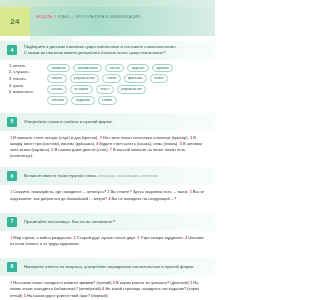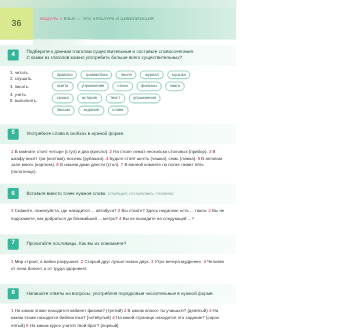--- a/index.html
+++ b/index.html
@@ -79,21 +79,21 @@
   .spacer{height:5px;background:#fff;}
   .spacer-lg{height:8px;background:#fff;}
 </style>
 </head>
 <body>
 
 <div class="page">
 
   <div class="header">
     <div class="header-strip"></div>
-    <div class="page-num">36</div>
+    <div class="page-num">24</div>
     <div class="header-title">
       <span class="mod">МОДУЛЬ 1</span>
       <span>ЯЗЫК — ЭТО КУЛЬТУРА И ЦИВИЛИЗАЦИЯ</span>
     </div>
   </div>
   <div class="header-fade"></div>
 
   <div class="spacer"></div>
 
   <div class="ex">

